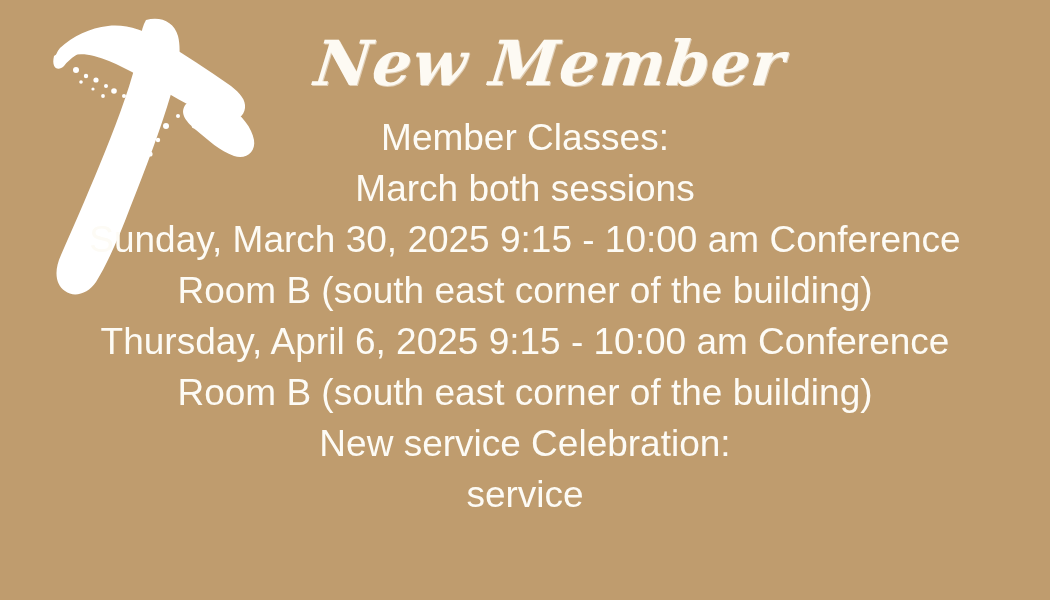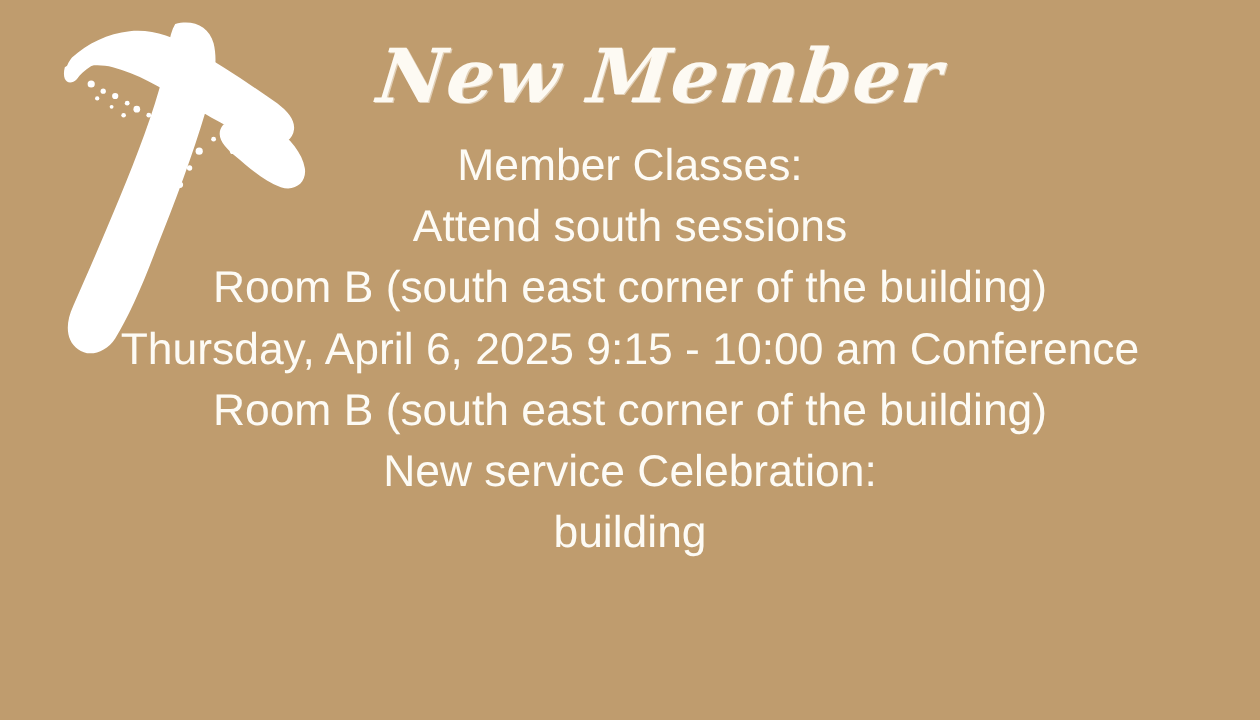--- a/index.html
+++ b/index.html
@@ -143,21 +143,22 @@
       </g>
     </svg>
   </div>
 
   <div class="title-wrap">
     <div class="title">New Member</div>
   </div>
 
   <div class="body-block">
     <span class="body-line">Member Classes:</span>
-    <span class="body-line">Attend south sessions</span>
+    <span class="body-line">March both sessions</span>
+    <span class="body-line">Sunday, March 30, 2025 9:15 - 10:00 am Conference</span>
     <span class="body-line">Room B (south east corner of the building)</span>
     <span class="body-line">Thursday, April 6, 2025 9:15 - 10:00 am Conference</span>
     <span class="body-line">Room B (south east corner of the building)</span>
     <span class="body-line">New service Celebration:</span>
-    <span class="body-line">building</span>
+    <span class="body-line">service</span>
   </div>
 
 </div>
 
 </body></html>

